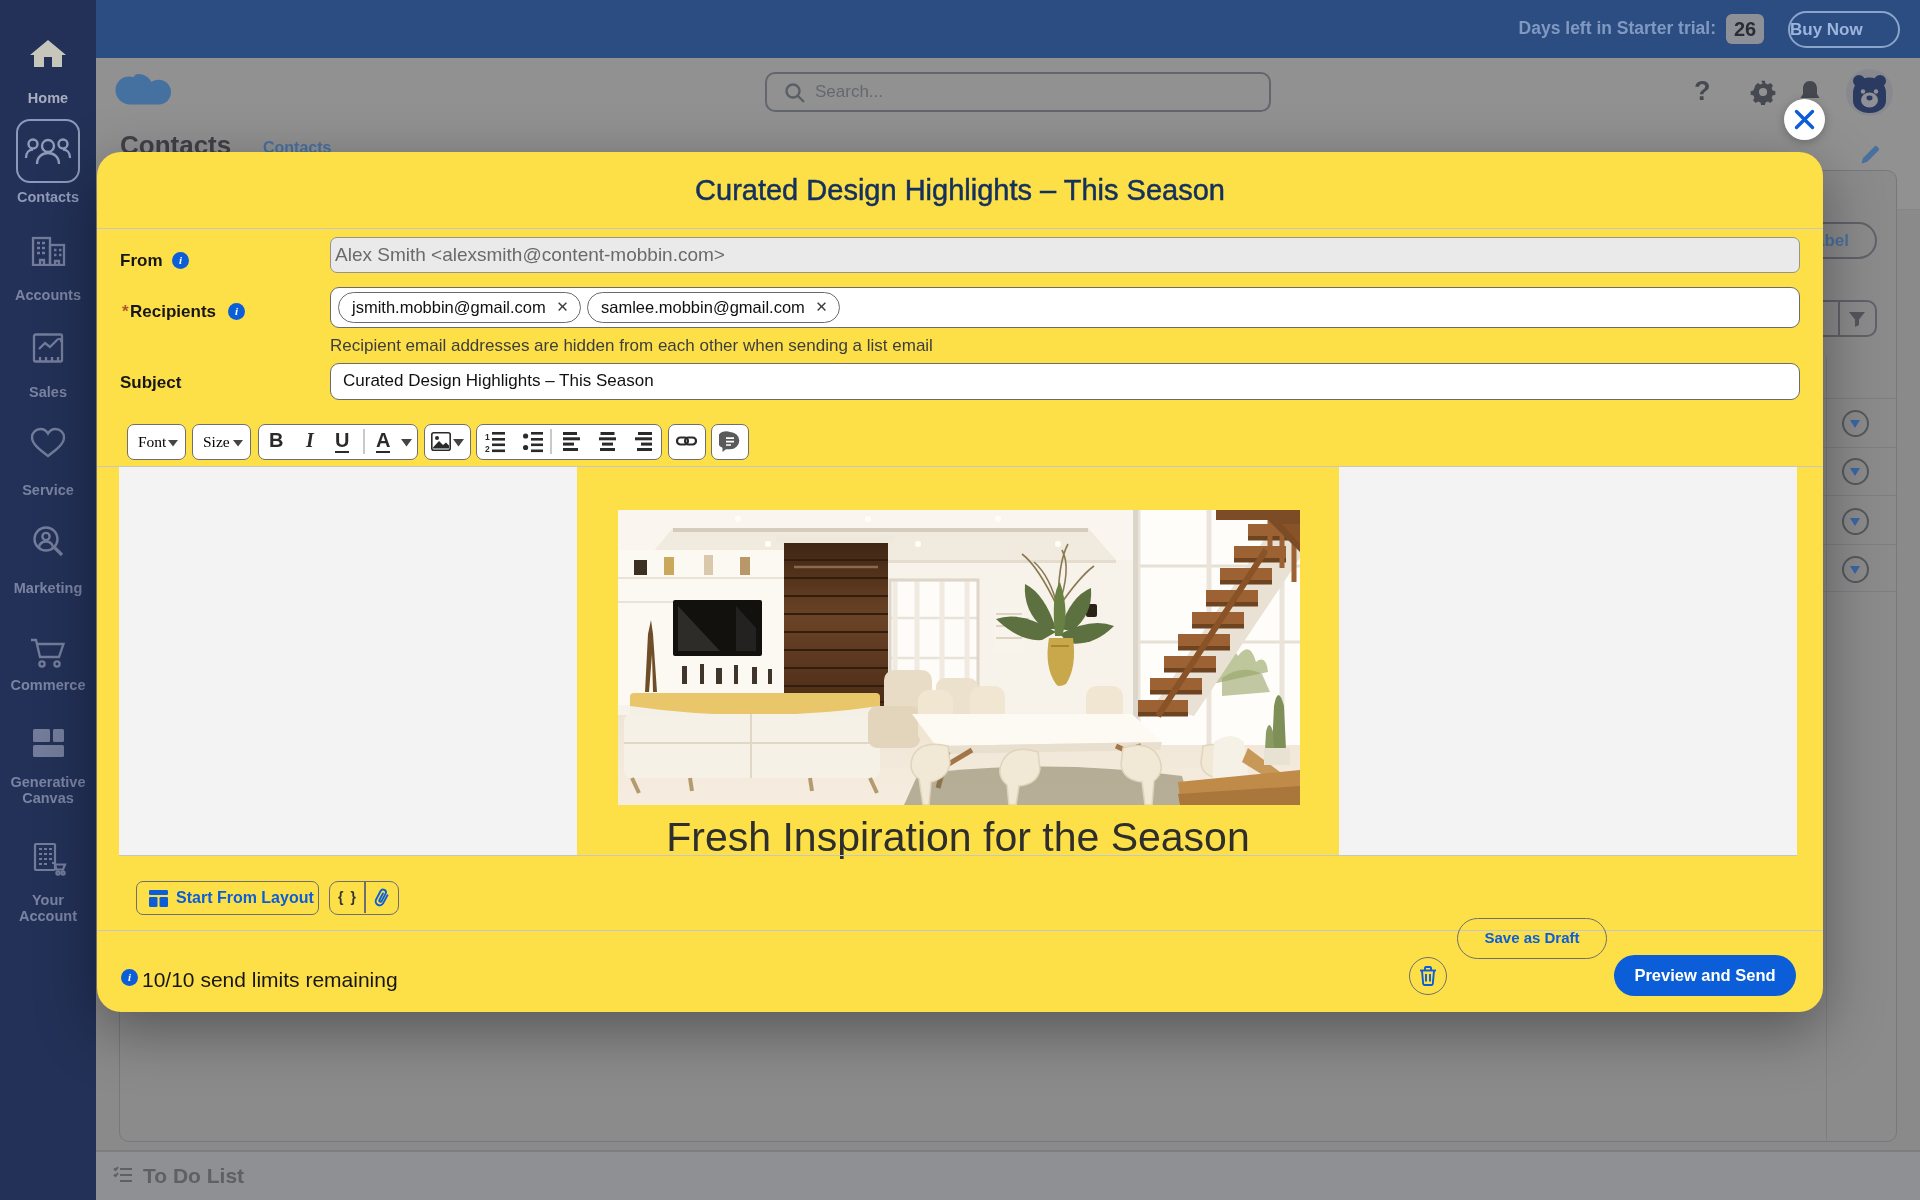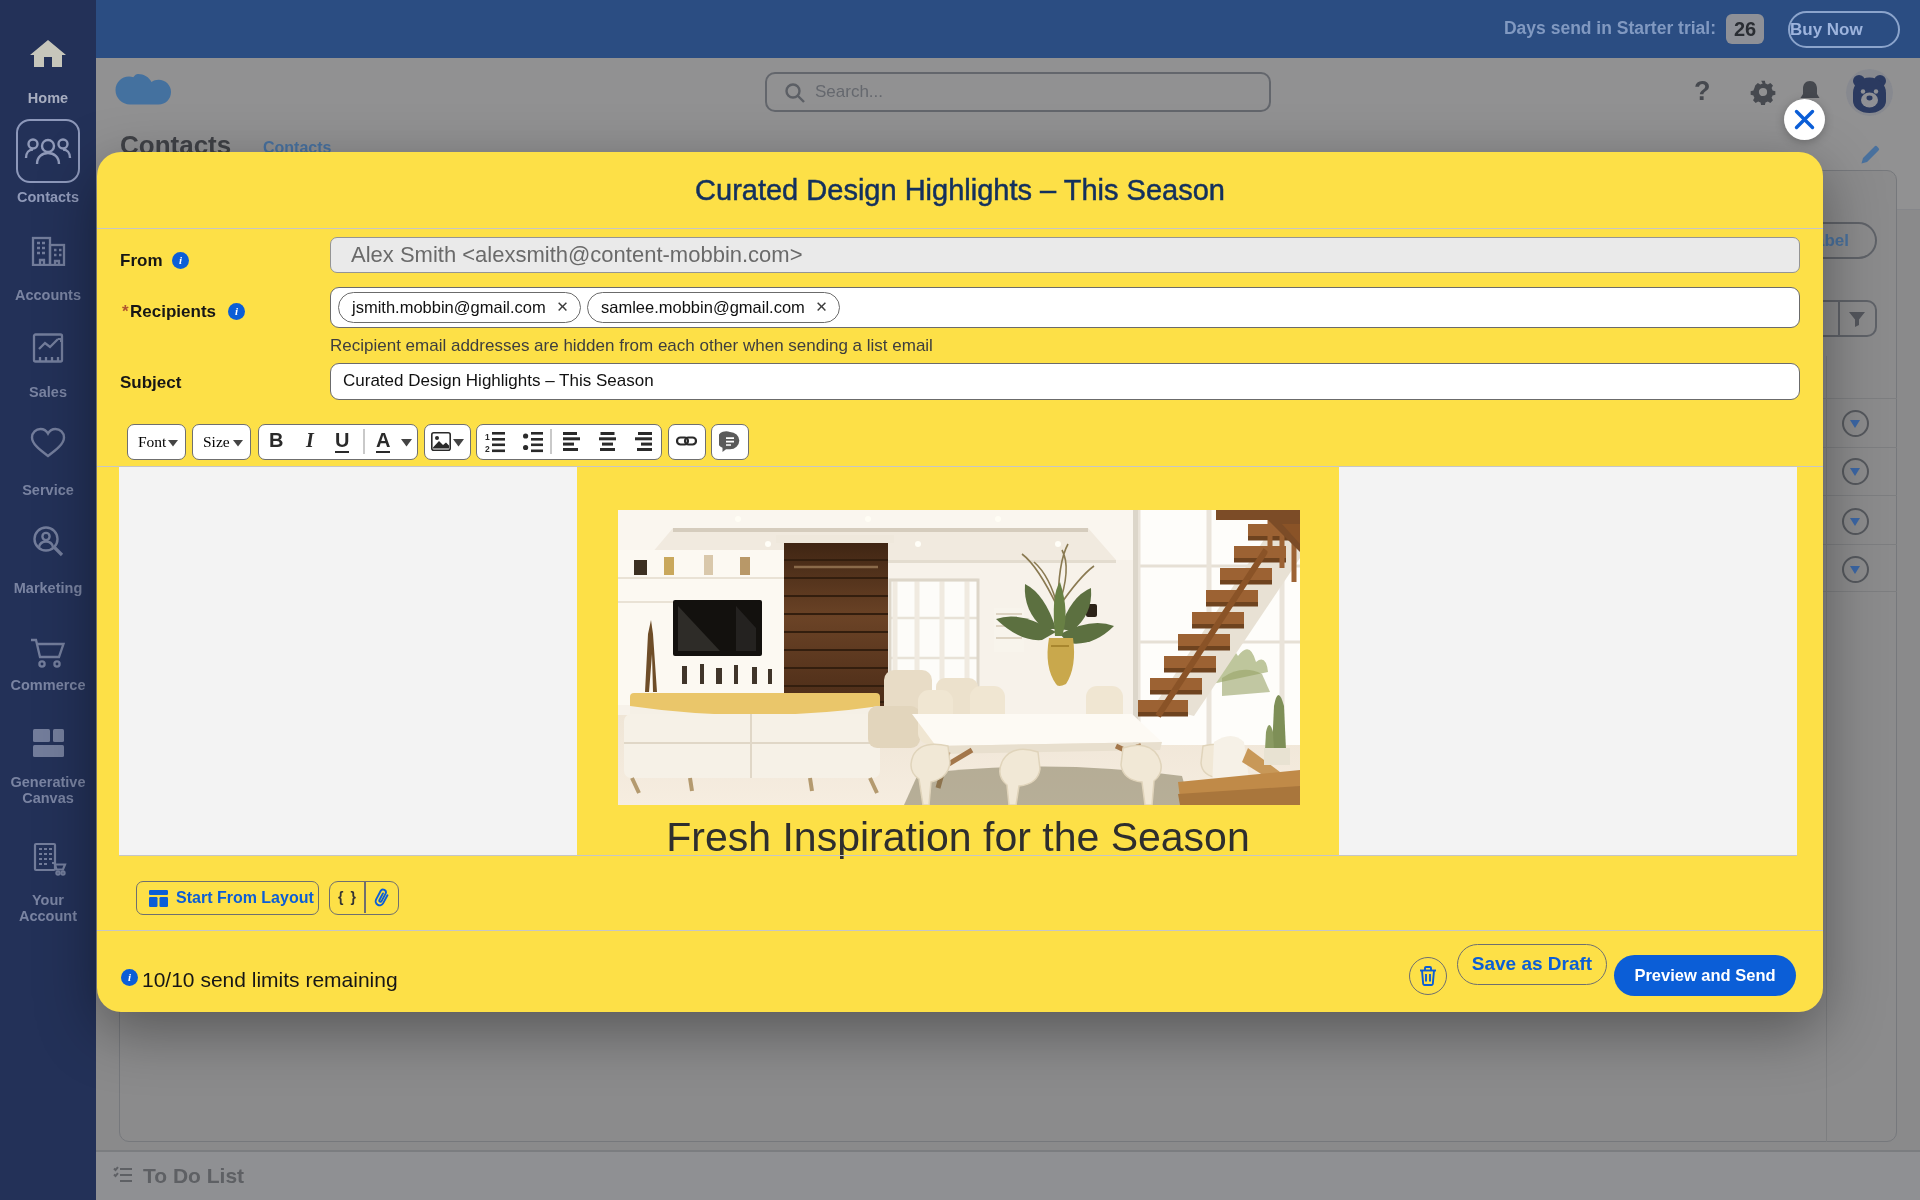--- a/index.html
+++ b/index.html
@@ -51,21 +51,21 @@
      border-radius:24px; box-shadow:0 18px 60px rgba(0,0,0,0.38); }
   #mtitle { left:0; top:22px; width:1726px; text-align:center; font-size:29px; font-weight:400; color:#13305e; -webkit-text-stroke:0.5px #13305e; }
   .hdiv { position:absolute; left:0; width:1726px; height:1px; background:#c6c6c6; }
 
   .flabel { font-size:17px; font-weight:700; color:#161616; }
   .info { position:absolute; width:17px; height:17px; border-radius:50%; background:#0b5ed7; color:#fff;
      font-size:11px; font-weight:700; text-align:center; line-height:17px; font-family:"Liberation Serif",serif; font-style:italic;}
   .red { color:#b0552f; }
 
   #fromfield { left:233px; top:85px; width:1470px; height:36px; background:#eaeaea;
-     border:1px solid #949494; border-radius:7px; color:#6a6a6a; font-size:22px; line-height:34px; padding-left:20px;}
+     border:1px solid #949494; border-radius:7px; color:#6a6a6a; font-size:19px; line-height:34px; padding-left:4px;}
   #recfield  { left:233px; top:135px; width:1470px; height:41px; background:#fff;
      border:1.5px solid #6b6b6b; border-radius:9px; }
   .pill { position:absolute; top:4px; height:31px; border:1.5px solid #6b6b6b; border-radius:16px;
      font-size:16.5px; color:#111; line-height:28px; padding:0 34px 0 13px; }
   .pill .x { position:absolute; right:11px; top:0; font-size:15px; color:#3c3c3c; }
   #rechelp { left:233px; top:184px; font-size:17px; color:#3e3e3e; }
   #subjfield { left:233px; top:211px; width:1470px; height:37px; background:#fff;
      border:1.5px solid #6b6b6b; border-radius:9px; font-size:17px; color:#111; line-height:34px; padding-left:12px;}
 
   .tbtn { position:absolute; top:272px; height:36px; border:1.5px solid #6f6f6f; border-radius:7px; background:#fff; }
@@ -79,39 +79,39 @@
   #bodybottom { top:703px; left:22px; width:1678px; }
 
   #startbtn { left:39px; top:729px; width:183px; height:34px; border:1.5px solid #6f6f6f; border-radius:7px;
      color:#0b5ed7; font-size:16px; font-weight:700; line-height:31px; text-align:left; padding-left:39px; white-space:nowrap;}
   #codebtn { left:232px; top:729px; width:70px; height:34px; border:1.5px solid #6f6f6f; border-radius:9px; }
   #codebtn .div { position:absolute; left:34px; top:0; width:1.5px; height:31px; background:#6f6f6f; }
 
   #footdiv { top:778px; }
   #sendinfo { left:45px; top:816px; font-size:21px; color:#161616; }
   #trashbtn { left:1312px; top:805px; width:38px; height:38px; border:1.5px solid #6f6f6f; border-radius:50%; }
-  #draftbtn { left:1360px; top:792px; width:150px; height:41px; border:1.5px solid #6f6f6f; border-radius:21px;
-     color:#0b5ed7; font-size:19px; font-weight:700; text-align:center; line-height:38px; }
+  #draftbtn { left:1360px; top:766px; width:150px; height:41px; border:1.5px solid #6f6f6f; border-radius:21px;
+     color:#0b5ed7; font-size:15px; font-weight:700; text-align:center; line-height:38px; }
   #sendbtn { left:1517px; top:803px; width:182px; height:41px; background:#0b5ed7; border-radius:21px;
      color:#fff; font-size:16.5px; font-weight:700; text-align:center; line-height:41px; }
 
   #closebtn { left:1784px; top:99px; width:41px; height:41px; border-radius:50%; background:#fff;
      box-shadow:0 2px 10px rgba(0,0,0,0.25); }
 
   
   #sidebar { left:0; top:0; width:96px; height:1200px; background:#233158; }
   .nav { position:absolute; width:96px; text-align:center; color:#7a84a2; font-size:14.5px; font-weight:700; }
   .navico { position:absolute; left:0; width:96px; text-align:center; }
   #contactsbox { left:16px; top:119px; width:64px; height:64px; border:2px solid #8d98ba; border-radius:14px; }
 </style>
 </head>
 <body>
 <div id="stage">
   <div class="abs" id="topbar">
-    <div class="abs trial-text">Days send in Starter trial:</div>
+    <div class="abs trial-text">Days left in Starter trial:</div>
     <div class="abs trial-badge">26</div>
     <div class="abs buynow">Buy Now</div>
   </div>
   <div class="abs" id="pagehead"></div>
   <div class="abs" id="pagebody"></div>
   <div class="abs" style="left:1823px; top:209px; width:97px; height:1px; background:#85868a;"></div>
   <div class="abs" id="tablecard">
     <div class="rowline" style="top:227px"></div>
     <div class="rowline" style="top:276px"></div>
     <div class="rowline" style="top:324px"></div>

